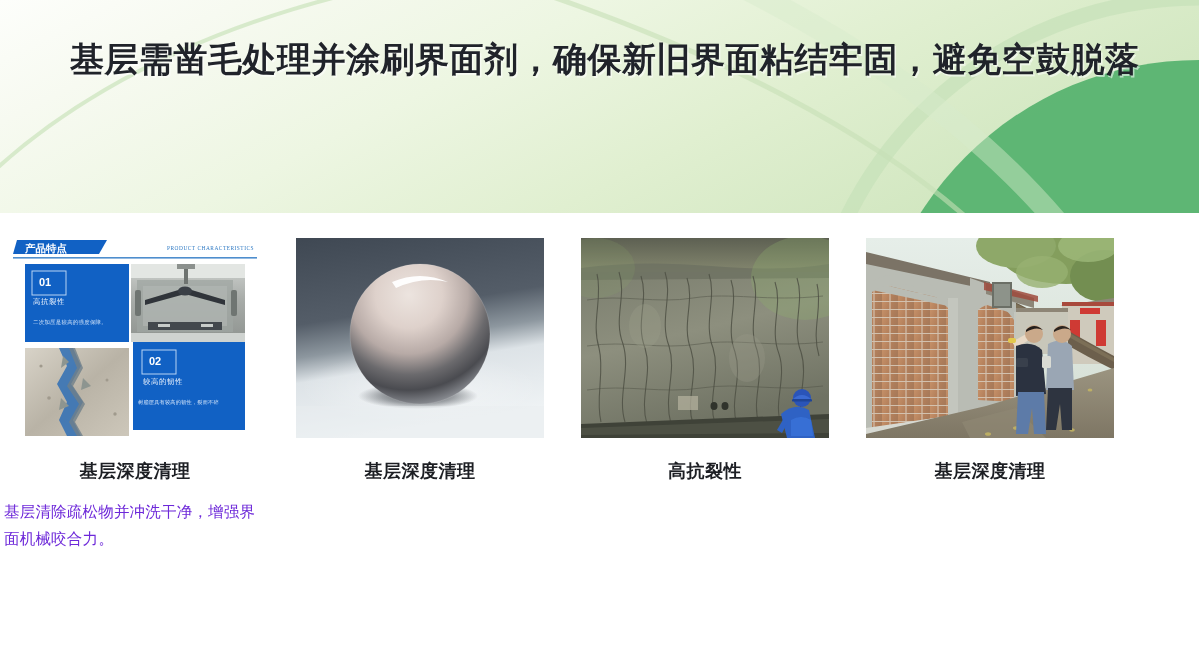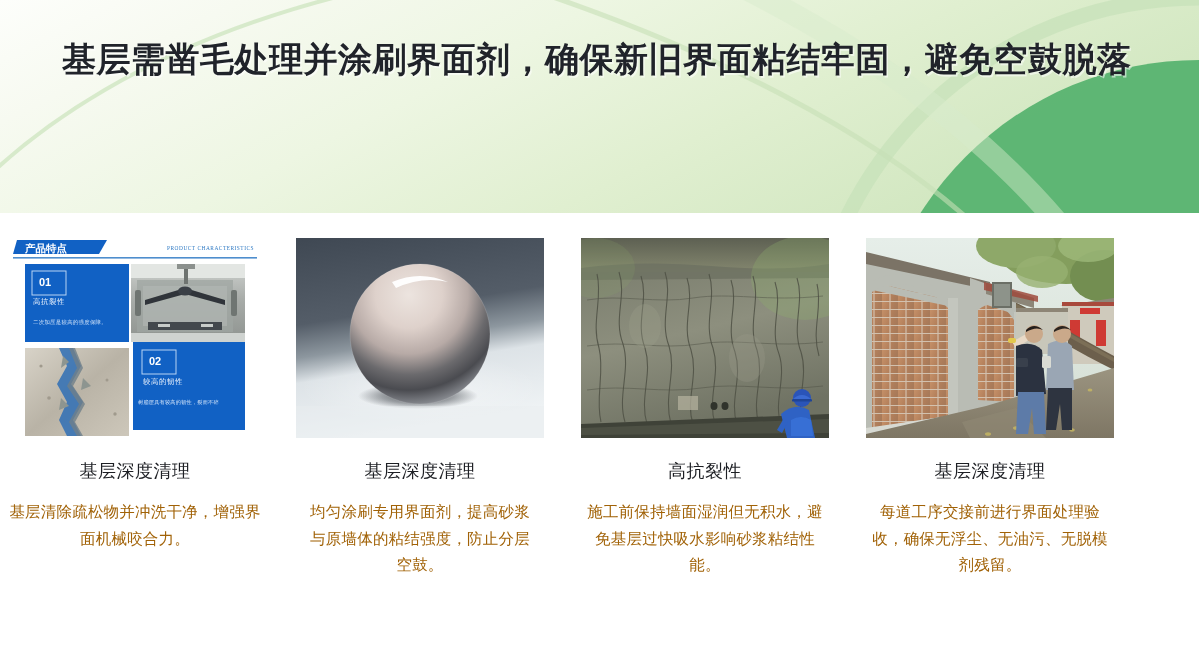--- a/index.html
+++ b/index.html
@@ -37,21 +37,21 @@
                 #d3e8c2 100%);
   }
   .header-svg {
     position: absolute;
     left: 0; top: 0;
     width: 1199px;
     height: 213px;
   }
   .header-title {
     position: absolute;
-    left: 62px;
+    left: 70px;
     top: 36px;
     width: 1090px;
     font-size: 34px;
     font-weight: bold;
     line-height: 1.38;
     letter-spacing: 0.5px;
     color: #20232a;
     text-shadow: 1.5px 1.5px 0 rgba(255,255,255,0.55);
     z-index: 5;
   }
@@ -80,31 +80,31 @@
     margin-top: 25px;
     position: relative;
     overflow: hidden;
     background: #ffffff;
   }
   .card-media svg { display:block; width:100%; height:100%; }
 
   .card-title {
     margin-top: 21px;
     font-size: 18px;
-    font-weight: normal;
+    font-weight: bold;
     color: #1d1f24;
     text-align: center;
     letter-spacing: 0.5px;
   }
   .card-body {
     margin-top: 16px;
     font-size: 15.5px;
     line-height: 1.72;
-    color: #a16207;
-    text-align: center;
+    color: #6d28d9;
+    text-align: left;
     width: 248px;
     letter-spacing: 0.2px;
   }
 
   
   .card-1 .card-media { width: 248px; height: 200px; }
   .card-1 .card-body { width: 262px; }
   .card-2 .card-body { width: 232px; }
   .card-3 .card-body { width: 244px; }
   .card-4 .card-body { width: 250px; }
@@ -246,21 +246,20 @@
           <rect x="0" y="0" width="248" height="200" fill="url(#c2bg)"></rect>
           <ellipse cx="124" cy="150" rx="120" ry="36" fill="url(#c2glow)" opacity="0.55"></ellipse>
           <ellipse cx="122" cy="158" rx="60" ry="13" fill="url(#c2shadow)"></ellipse>
           <circle cx="124" cy="96" r="70" fill="url(#c2ball)"></circle>
           <path d="M96 44 Q124 32 152 44 Q126 38 100 50 Z" fill="#ffffff" opacity="0.95"></path>
           <ellipse cx="124" cy="96" rx="70" ry="70" fill="none" stroke="#ffffff" stroke-width="0.8" opacity="0.18"></ellipse>
           <rect x="0" y="168" width="248" height="32" fill="#e9edef" opacity="0.45"></rect>
         </svg>
       </div>
       <div class="card-title">基层深度清理</div>
-      <div class="card-body">均匀涂刷专用界面剂，提高砂浆与原墙体的粘结强度，防止分层空鼓。</div>
     </div>
 
     <div class="card card-3">
       <div class="card-media">
         <svg viewBox="0 0 248 200" preserveAspectRatio="none">
           <defs>
             <linearGradient id="c3bg" x1="0" y1="0" x2="0.3" y2="1">
               <stop offset="0" stop-color="#6f7262"></stop>
               <stop offset="0.2" stop-color="#7d8070"></stop>
               <stop offset="0.55" stop-color="#8d8f7e"></stop>
@@ -311,21 +310,20 @@
             <path d="M206 200 L200 176 Q214 164 228 172 L234 200 Z" fill="#2f62c4"></path>
             <path d="M210 182 Q220 176 230 182 L232 198 L210 198 Z" fill="#3a73da" opacity="0.8"></path>
             <circle cx="221" cy="160" r="9" fill="#2a54b8"></circle>
             <path d="M211 162 Q221 152 231 162 Z" fill="#3a6ad2"></path>
             <rect x="211" y="161" width="20" height="2.6" rx="1.2" fill="#1f4496"></rect>
             <path d="M203 180 L196 192 L201 195 L207 184 Z" fill="#2f62c4"></path>
           </g>
         </svg>
       </div>
       <div class="card-title">高抗裂性</div>
-      <div class="card-body">施工前保持墙面湿润但无积水，避免基层过快吸水影响砂浆粘结性能。</div>
     </div>
 
     <div class="card card-4">
       <div class="card-media">
         <svg viewBox="0 0 248 200" preserveAspectRatio="none">
           <defs>
             <linearGradient id="c4sky" x1="0" y1="0" x2="0" y2="1">
               <stop offset="0" stop-color="#e6eee9"></stop>
               <stop offset="1" stop-color="#d3ddd2"></stop>
             </linearGradient>
@@ -412,17 +410,16 @@
           <g>
             <path d="M182 106 Q196 98 206 108 L208 152 L180 152 Z" fill="#9aa6b4"></path>
             <circle cx="196" cy="96" r="9" fill="#caa98a"></circle>
             <path d="M188 92 Q196 84 205 92 Q198 88 188 94 Z" fill="#2b2520"></path>
             <path d="M182 150 L206 150 L206 192 L196 192 L194 166 L190 192 L180 192 Z" fill="#2e3440"></path>
             <rect x="176" y="118" width="9" height="12" rx="1.5" fill="#d9dbd4"></rect>
           </g>
         </svg>
       </div>
       <div class="card-title">基层深度清理</div>
-      <div class="card-body">每道工序交接前进行界面处理验收，确保无浮尘、无油污、无脱模剂残留。</div>
     </div>
 
   </div>
 </div>
 
 </body></html>

